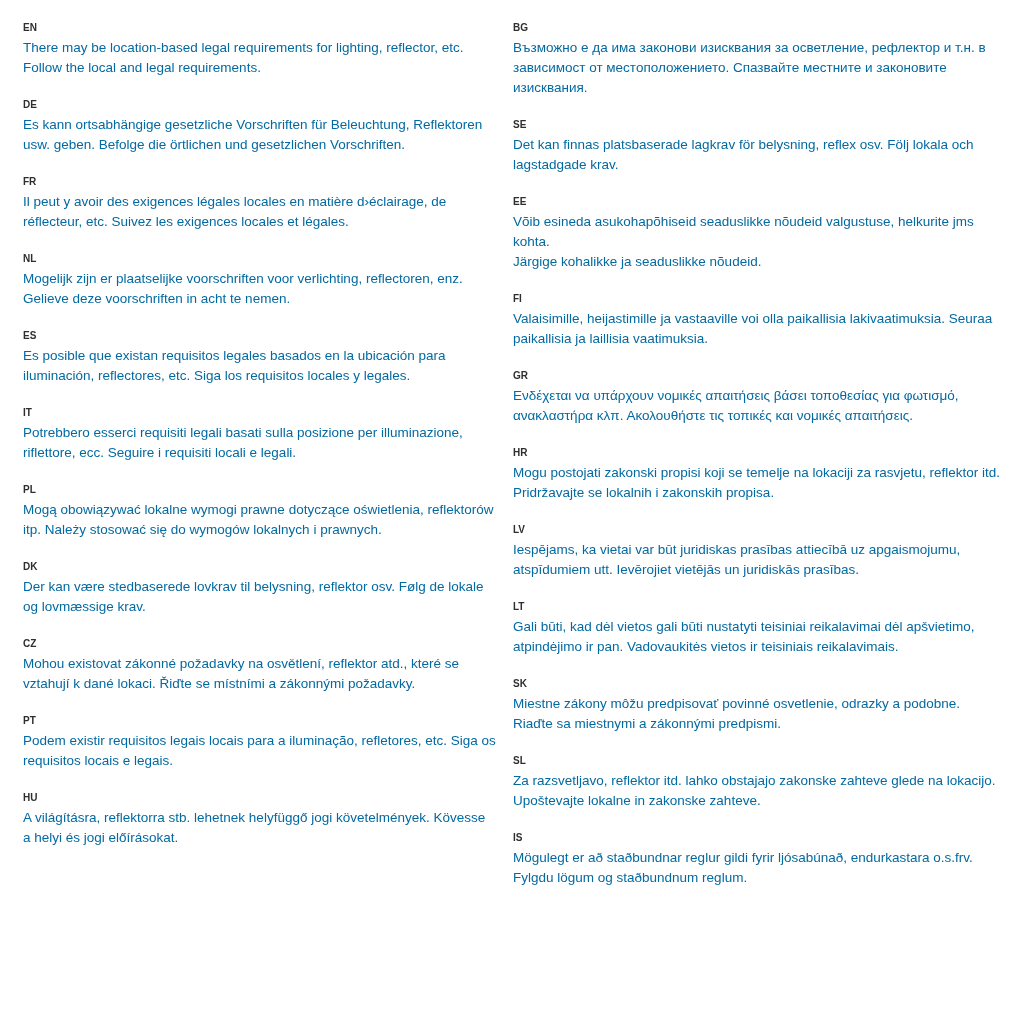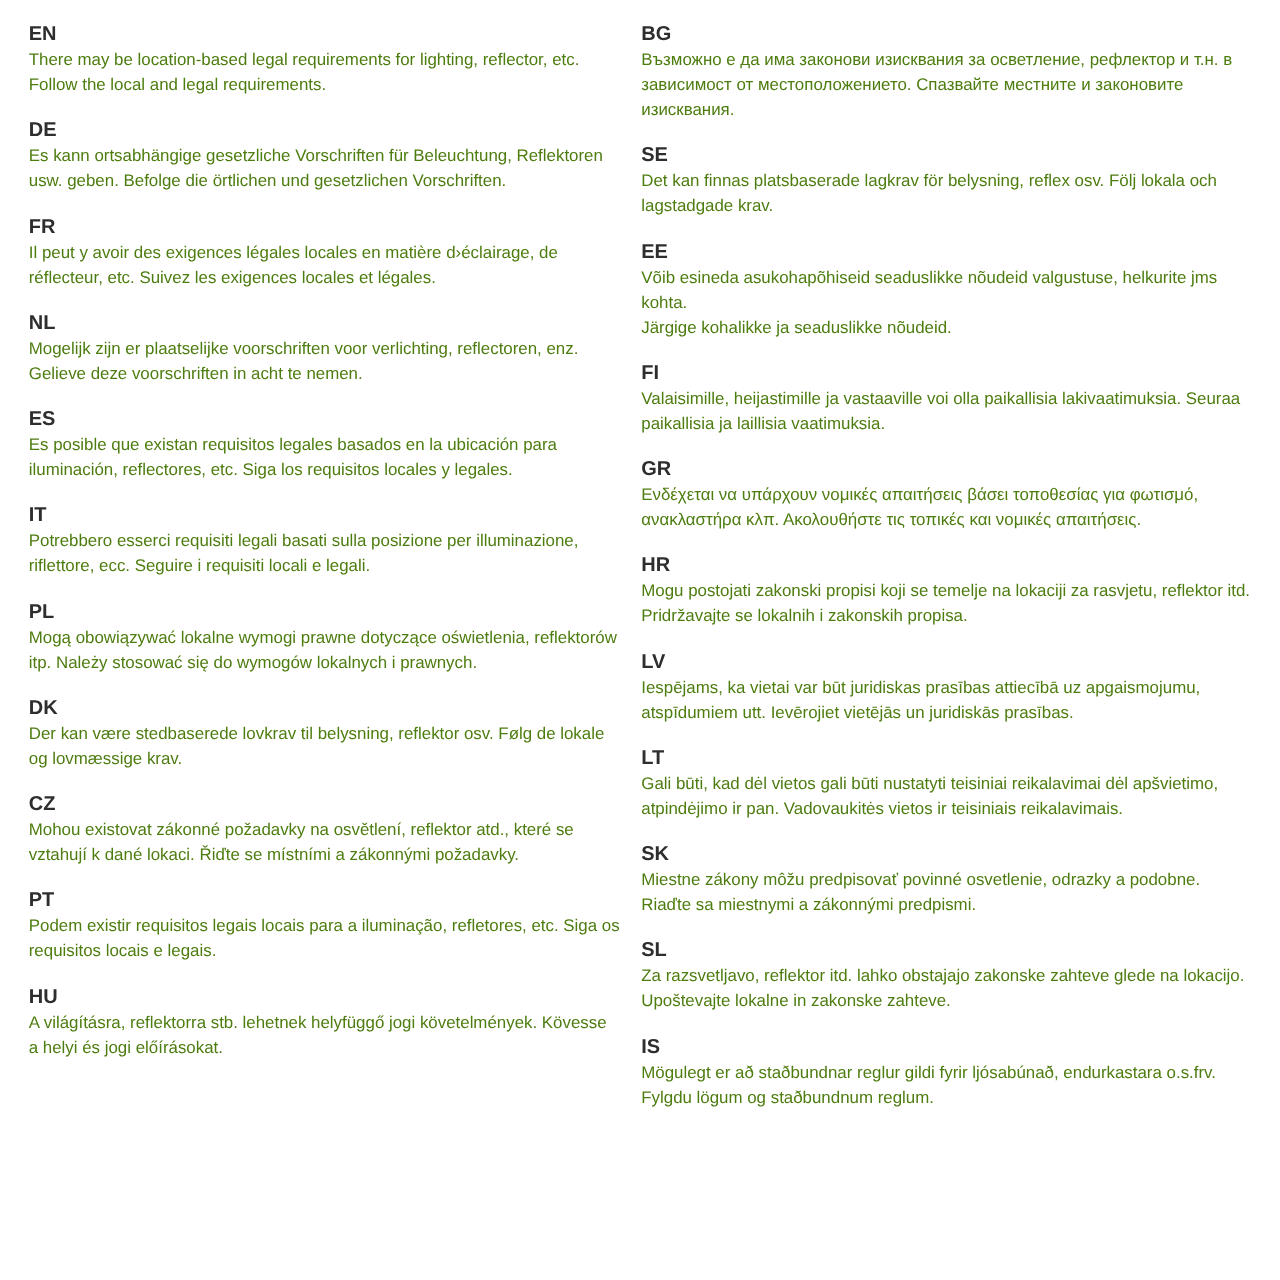--- a/index.html
+++ b/index.html
@@ -25,29 +25,29 @@
     display: flex;
     flex-direction: column;
   }
   .col.left  { width: 473px; }
   .col.right { width: 487px; }
   .section {
     margin-bottom: 17px;
   }
   .lang-code {
     font-weight: bold;
-    font-size: 16px;
+    font-size: 10px;
     line-height: 20px;
     color: #2e2e2e;
     margin: 0;
   }
   .lang-text {
     font-size: 13.5px;
     line-height: 20px;
-    color: #4d7c0f;
+    color: #0369a1;
     margin: 0;
     white-space: pre-line;
   }
 </style>
 </head>
 <body>
 
 <div class="page">
   <div class="col left">
       <div class="section">

